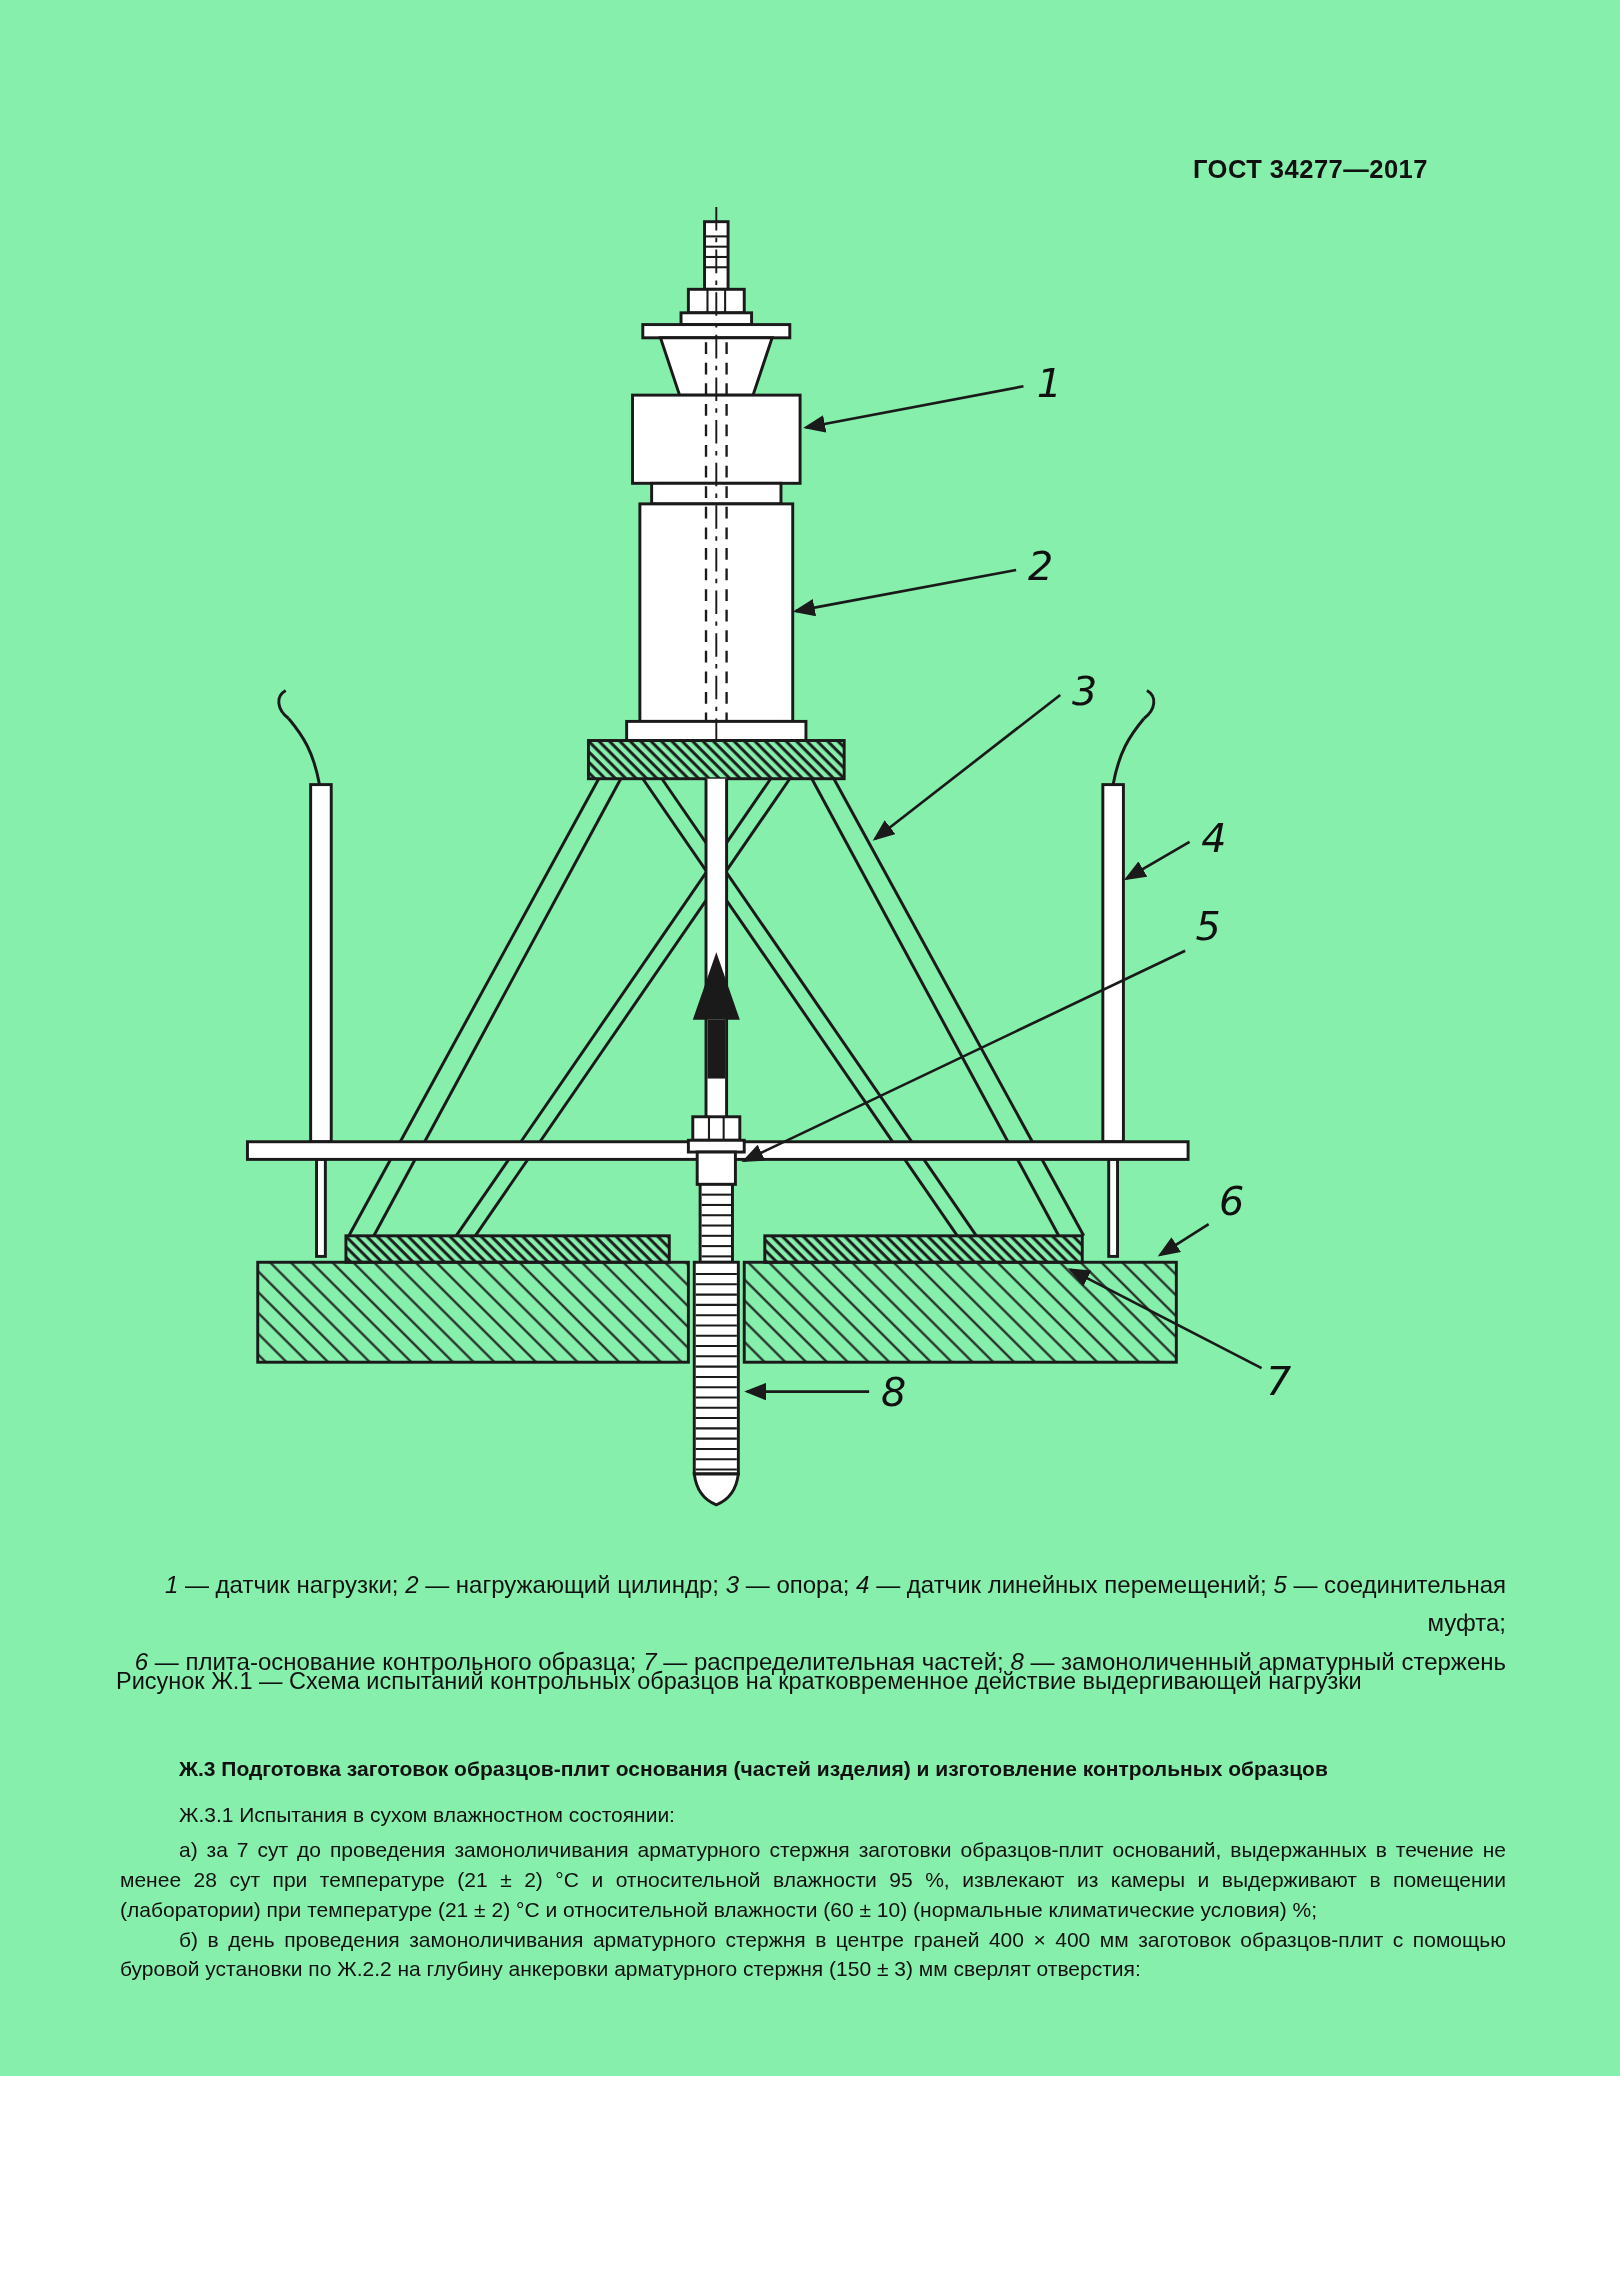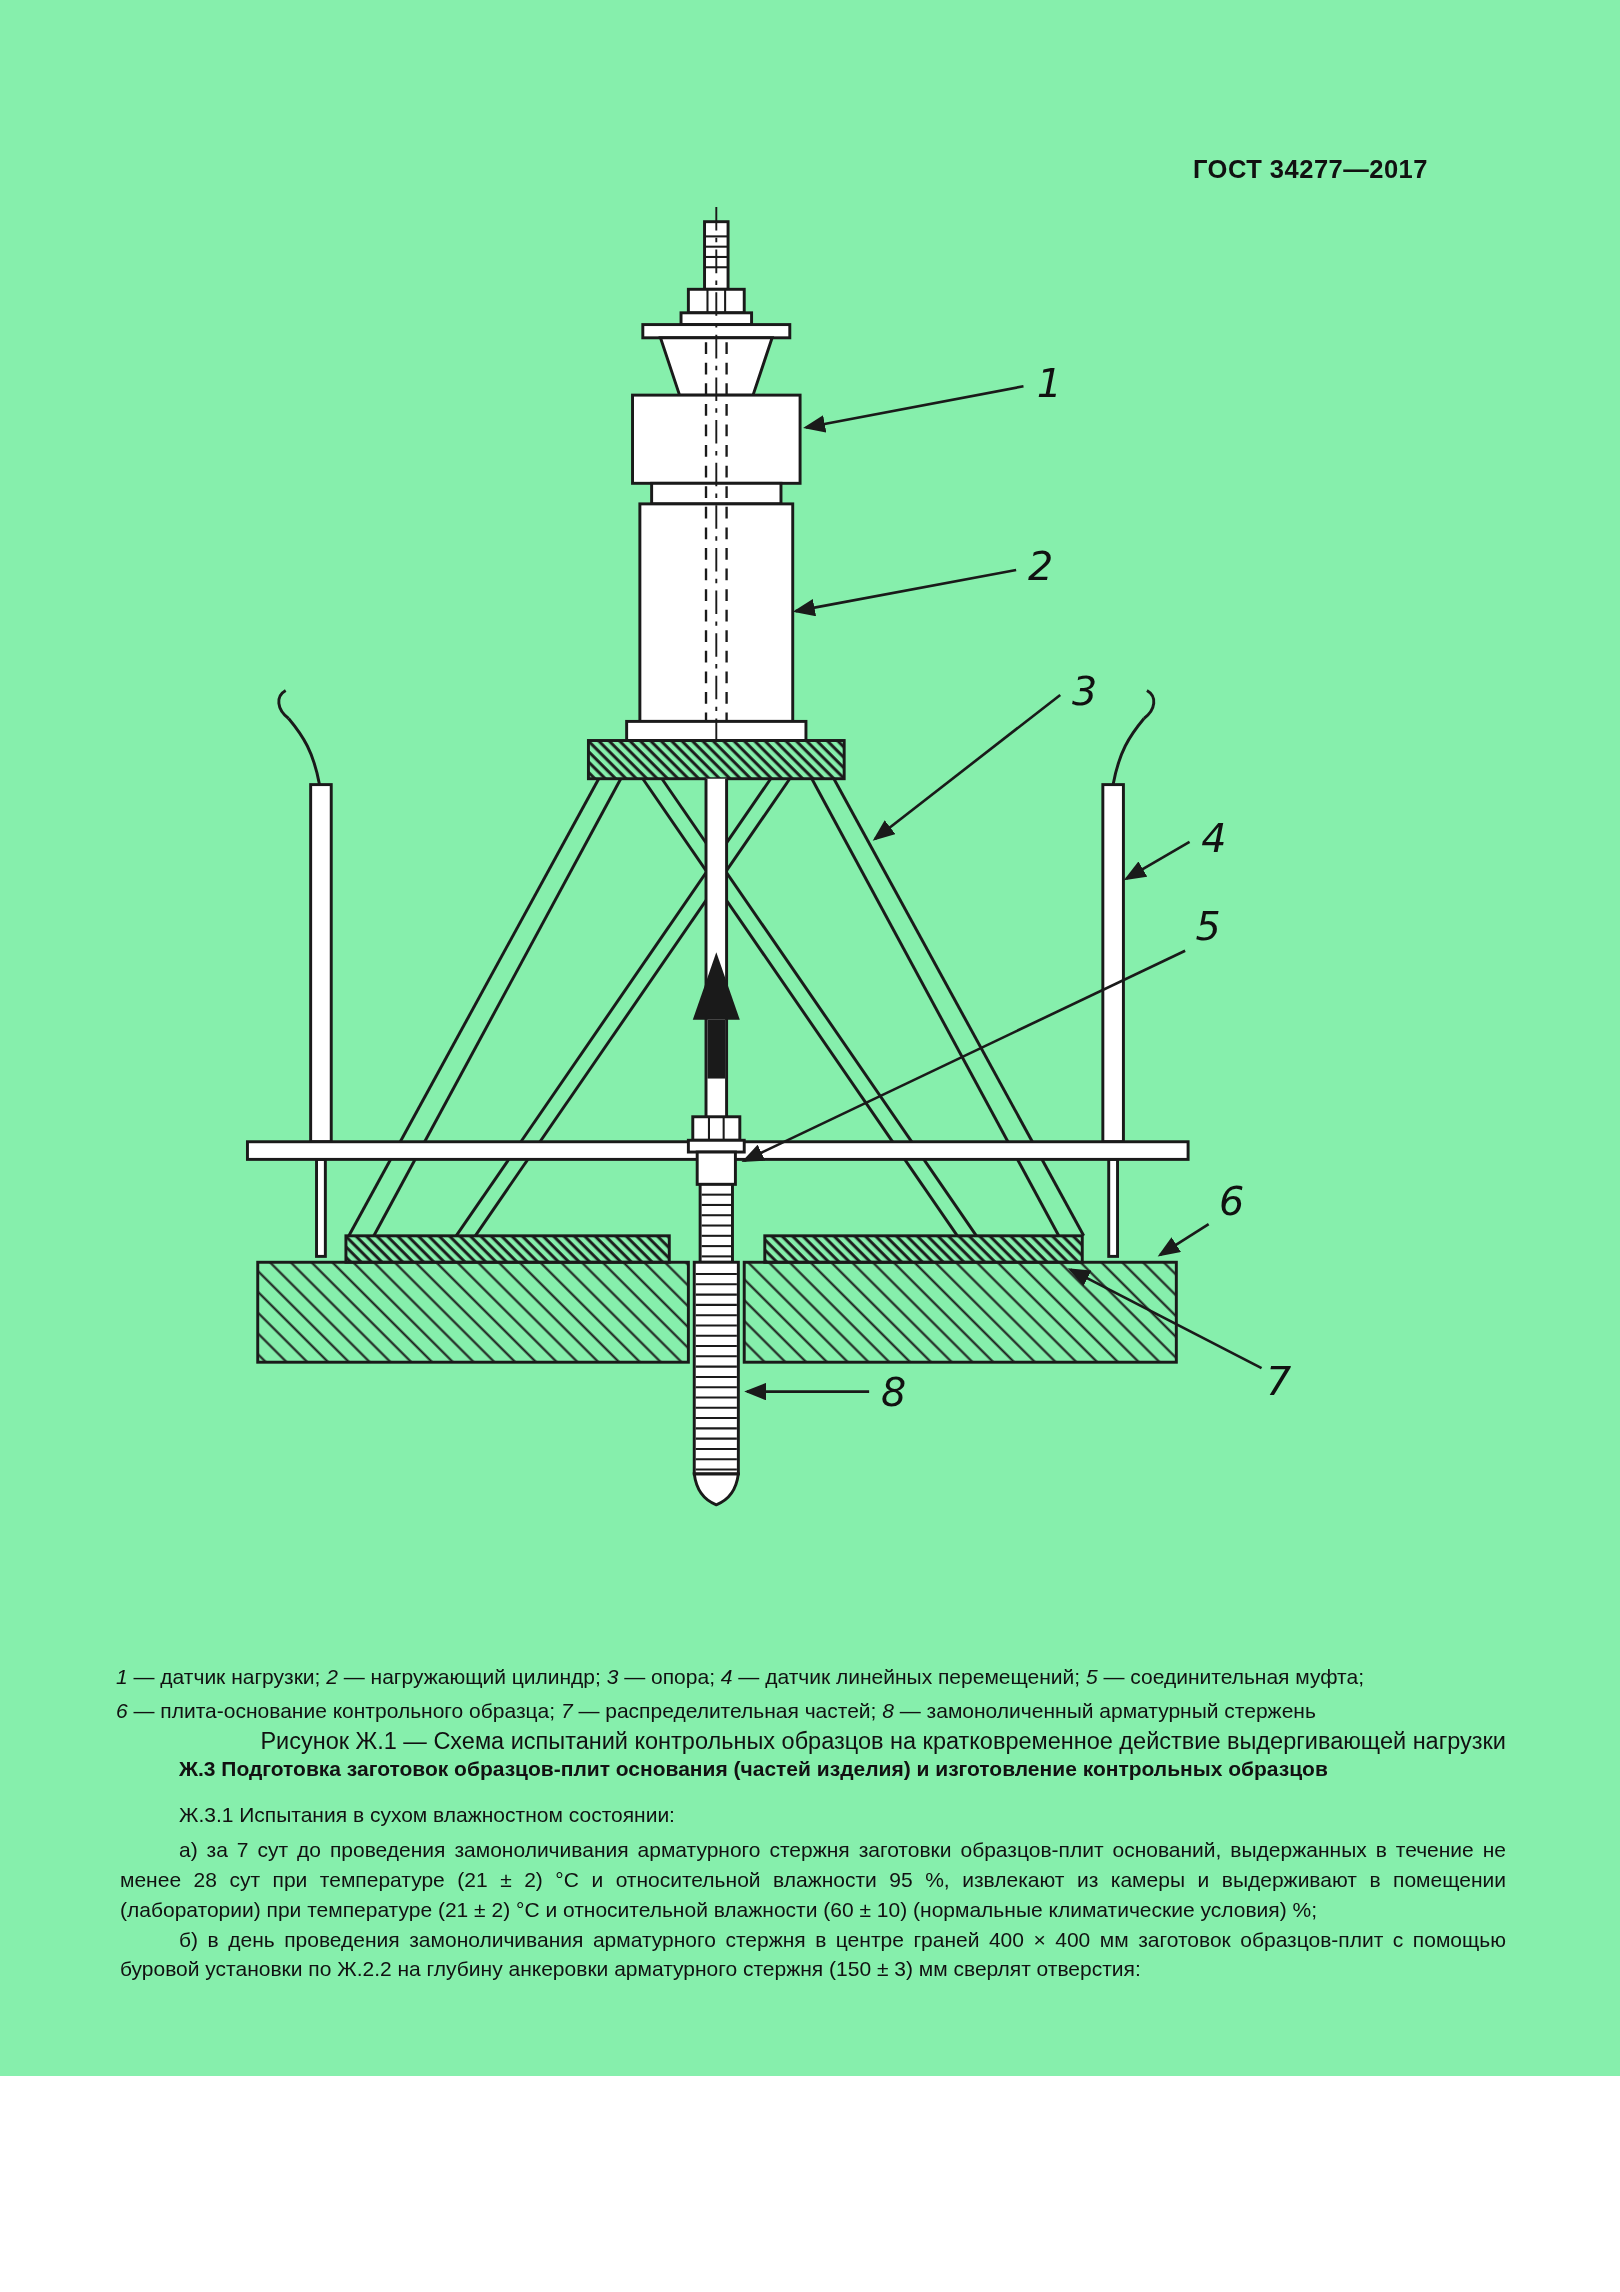--- a/index.html
+++ b/index.html
@@ -13,28 +13,28 @@
 
   .header {
     position:absolute; top:155px; right:192px;
     font-size:25.5px; font-weight:bold; letter-spacing:0.5px;
   }
 
   .figure { position:absolute; top:201px; left:221px; width:1117px; height:1323px; }
   .figure svg { display:block; }
 
   .legend {
-    position:absolute; top:1660px; left:116px; width:1390px;
-    text-align:left; font-size:21px; line-height:1.6; color:#111;
+    position:absolute; top:1566px; left:116px; width:1390px;
+    text-align:right; font-size:24px; line-height:1.6; color:#111;
   }
   .legend i { font-style:italic; }
 
   .caption {
-    position:absolute; top:1728px; left:116px; width:1390px;
-    text-align:right; font-size:23.5px;
+    position:absolute; top:1668px; left:116px; width:1390px;
+    text-align:left; font-size:23.5px;
   }
 
   .body-text {
     position:absolute; top:1754px; left:120px; width:1386px;
     font-size:21px; line-height:1.42; text-align:justify;
   }
   .heading { font-weight:bold; margin-left:59px; margin-right:2px; text-align:left; margin-bottom:15.7px; }
   .para { text-indent:59px; }
   .para-lead { text-indent:59px; margin-bottom:5.9px; }
 

